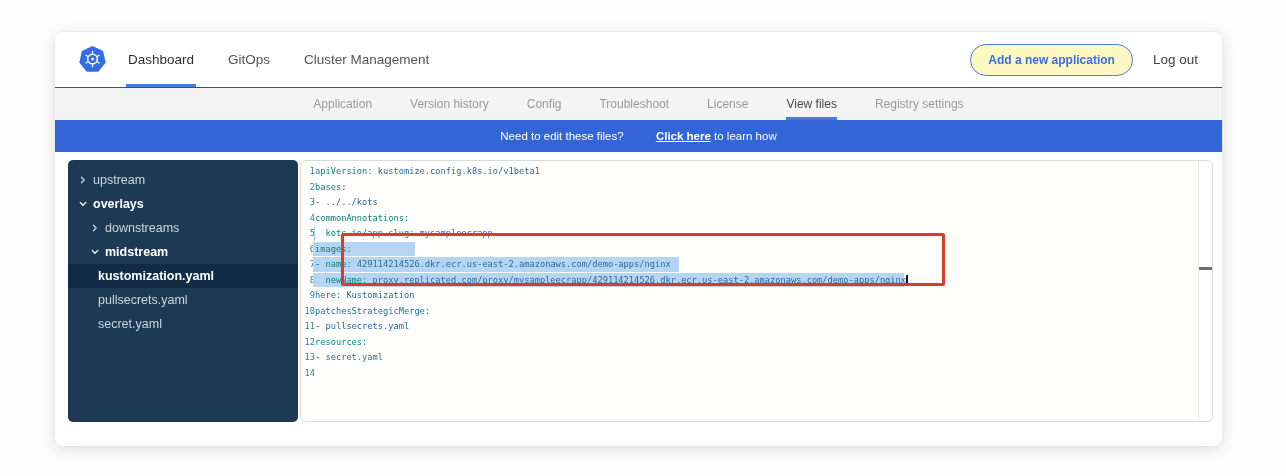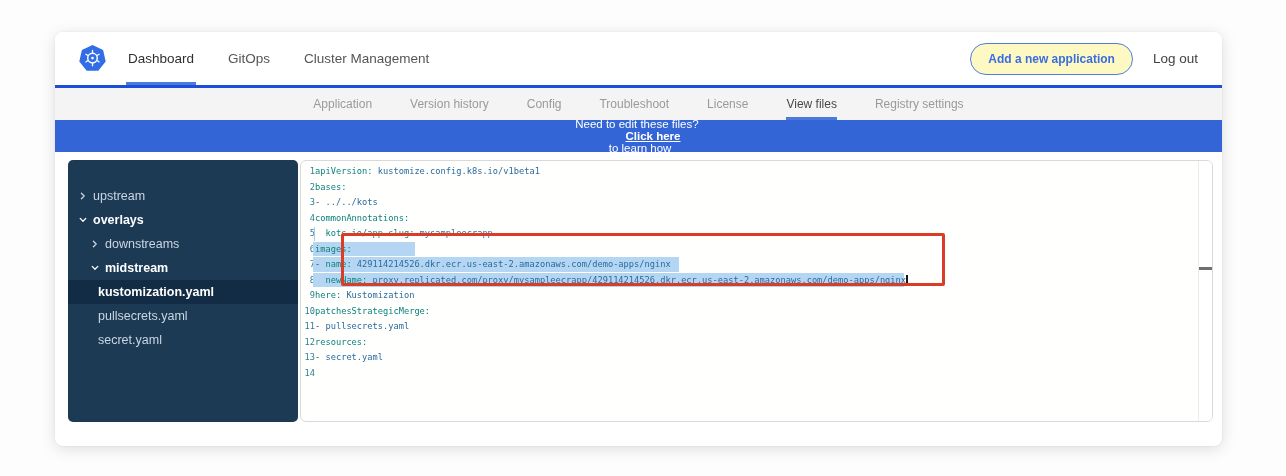--- a/index.html
+++ b/index.html
@@ -2,45 +2,45 @@
 <html><head>
 <meta charset="utf-8">
 <style>
   html,body{margin:0;padding:0;width:1286px;height:476px;background:#fdfdfd;overflow:hidden;
     font-family:"Liberation Sans","DejaVu Sans",sans-serif;-webkit-font-smoothing:antialiased;}
   *{box-sizing:border-box;}
   .card{position:absolute;left:55px;top:32px;width:1167px;height:414px;background:#fff;
     border-radius:8px;box-shadow:0 3px 16px rgba(0,0,0,.13),0 0 2px rgba(0,0,0,.08);overflow:hidden;}
 
   
-  .navbar{height:56px;display:flex;align-items:center;padding:0 24px;border-bottom:3px solid #1d4ed8;background:#fff;}
+  .navbar{height:56px;display:flex;align-items:center;padding:0 24px;border-bottom:1px solid #1d4ed8;background:#fff;}
   .logo{width:27px;height:27px;margin-right:22px;flex:0 0 auto;}
   .nav-items{display:flex;height:100%;align-items:center;gap:34px;}
   .nav-item{position:relative;height:100%;display:flex;align-items:center;font-size:13.5px;color:#555;cursor:pointer;font-weight:500;}
   .nav-item.active{color:#2f2f2f;}
   .nav-item.active::after{content:"";position:absolute;left:-2px;right:-2px;bottom:0;height:3px;background:#4a7bdd;}
   .nav-right{margin-left:auto;display:flex;align-items:center;gap:20px;}
   .add-btn{border:1px solid #4d7ee2;color:#3a6ee0;background:#fef9c3;border-radius:16px;
     font-size:12px;font-weight:bold;padding:8px 17px;cursor:pointer;font-family:inherit;white-space:nowrap;}
   .logout{font-size:13.5px;color:#424242;cursor:pointer;white-space:nowrap;}
 
   
   .subnav{height:32px;background:#f4f4f4;display:flex;align-items:stretch;justify-content:center;gap:38px;}
   .tab{position:relative;display:flex;align-items:center;font-size:12px;color:#9a9a9a;cursor:pointer;}
   .tab.active{color:#484848;}
   .tab.active::after{content:"";position:absolute;left:0;right:0;bottom:0;height:3px;background:#4a7bd8;}
 
   
-  .banner{height:32px;background:#3465d6;color:#fff;display:flex;align-items:center;justify-content:center;font-size:11.5px;flex-direction:column;}
+  .banner{height:32px;background:#3465d6;color:#fff;display:flex;align-items:center;justify-content:center;font-size:11.5px;}
   .banner span{white-space:pre;}
   .banner .banner-link{font-weight:bold;text-decoration:underline;cursor:pointer;margin-left:29px;}
 
   
   .content{position:relative;height:262px;margin-top:8px;padding-left:13px;display:flex;}
-  .sidebar{width:230px;height:100%;background:#1d3a55;border-radius:5px;padding-top:24px;flex:0 0 auto;overflow:hidden;}
+  .sidebar{width:230px;height:100%;background:#1d3a55;border-radius:5px;padding-top:8px;flex:0 0 auto;overflow:hidden;}
   .tree-row{height:24px;display:flex;align-items:center;font-size:12.5px;color:#c9d6e2;cursor:pointer;white-space:nowrap;}
   .tree-row.lvl1{padding-left:11px;}
   .tree-row.lvl2{padding-left:23px;}
   .tree-row.lvl3{padding-left:30px;}
   .tree-row.bold{color:#fff;font-weight:bold;}
   .tree-row.selected{background:#132c46;color:#fff;font-weight:bold;}
   .tree-row svg{margin-right:6px;flex:0 0 auto;}
 
   
   .editor{position:relative;margin-left:2px;width:913px;height:100%;background:#fffffe;

